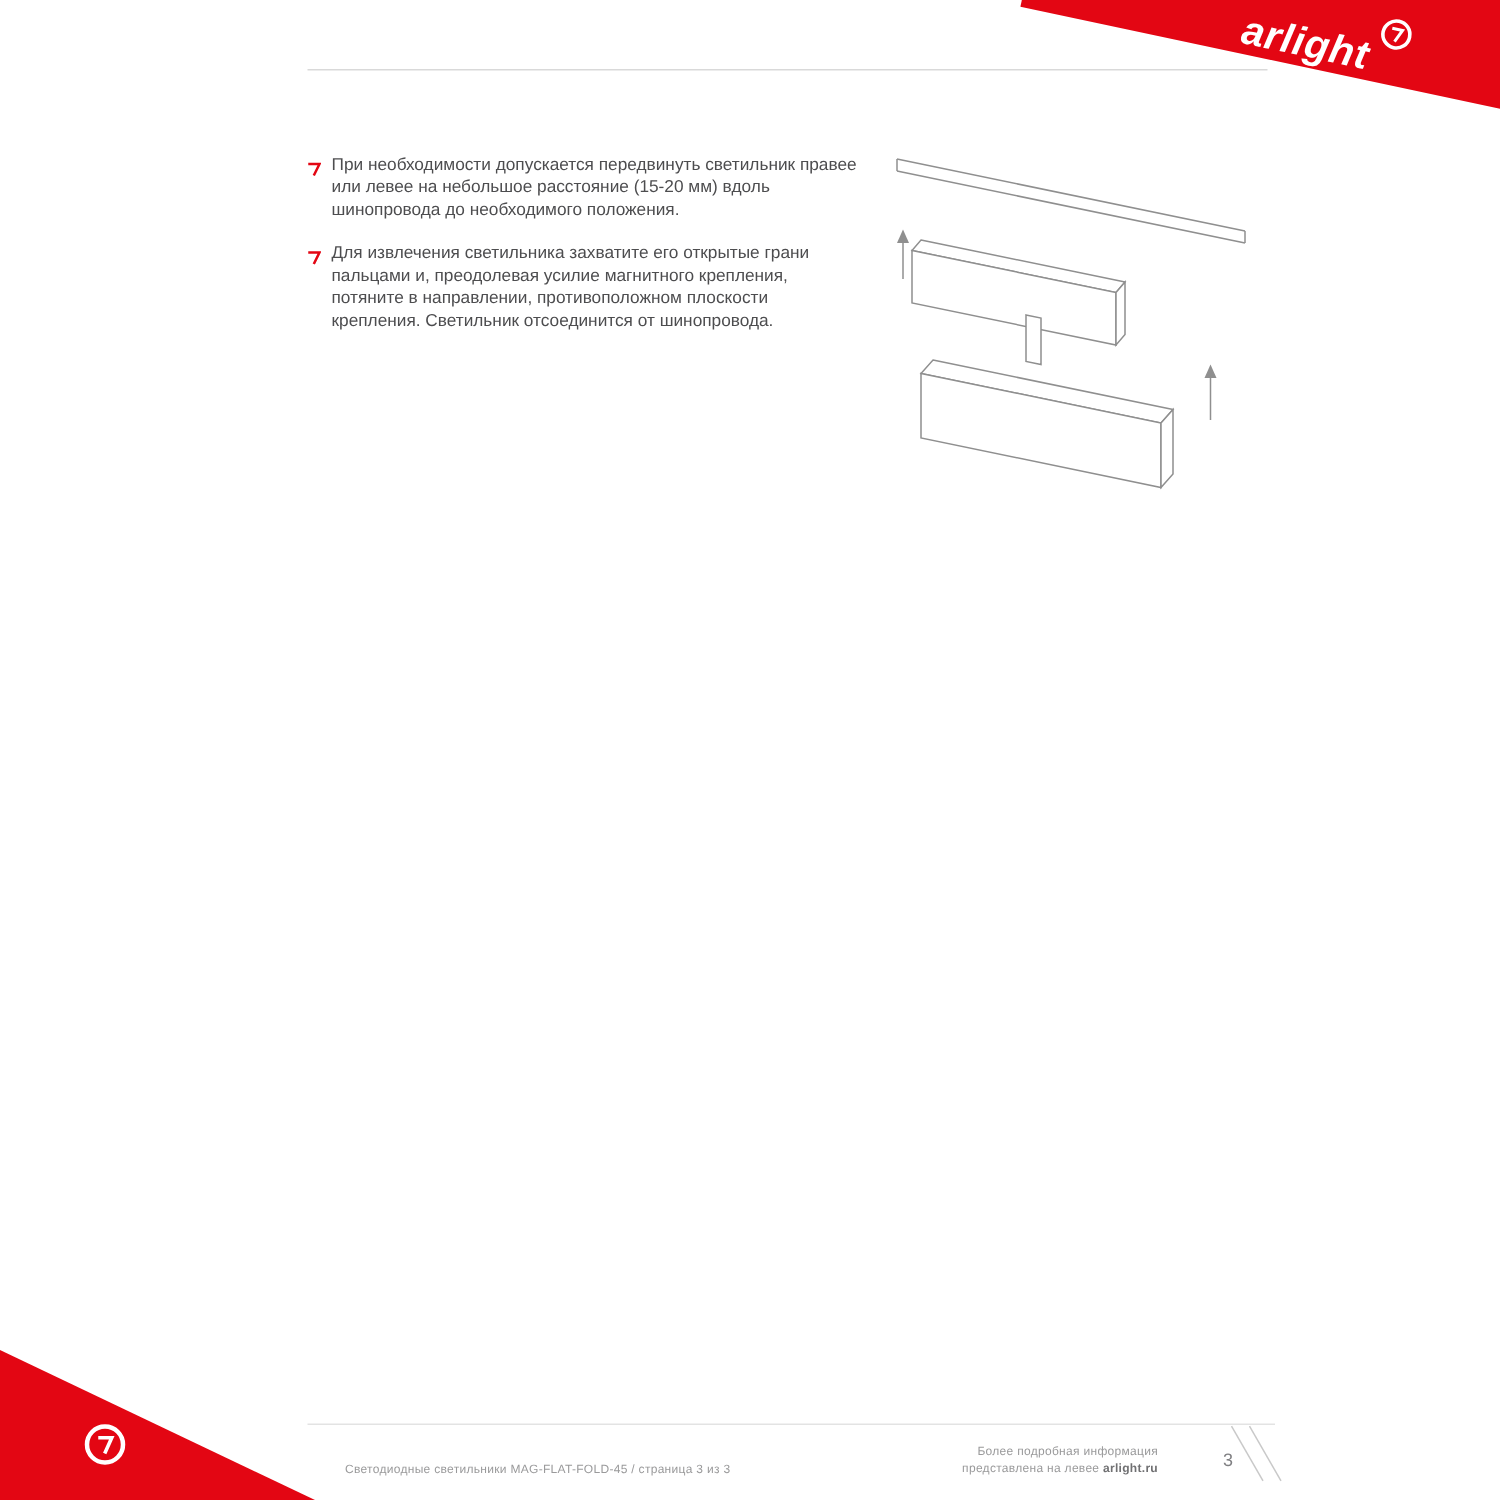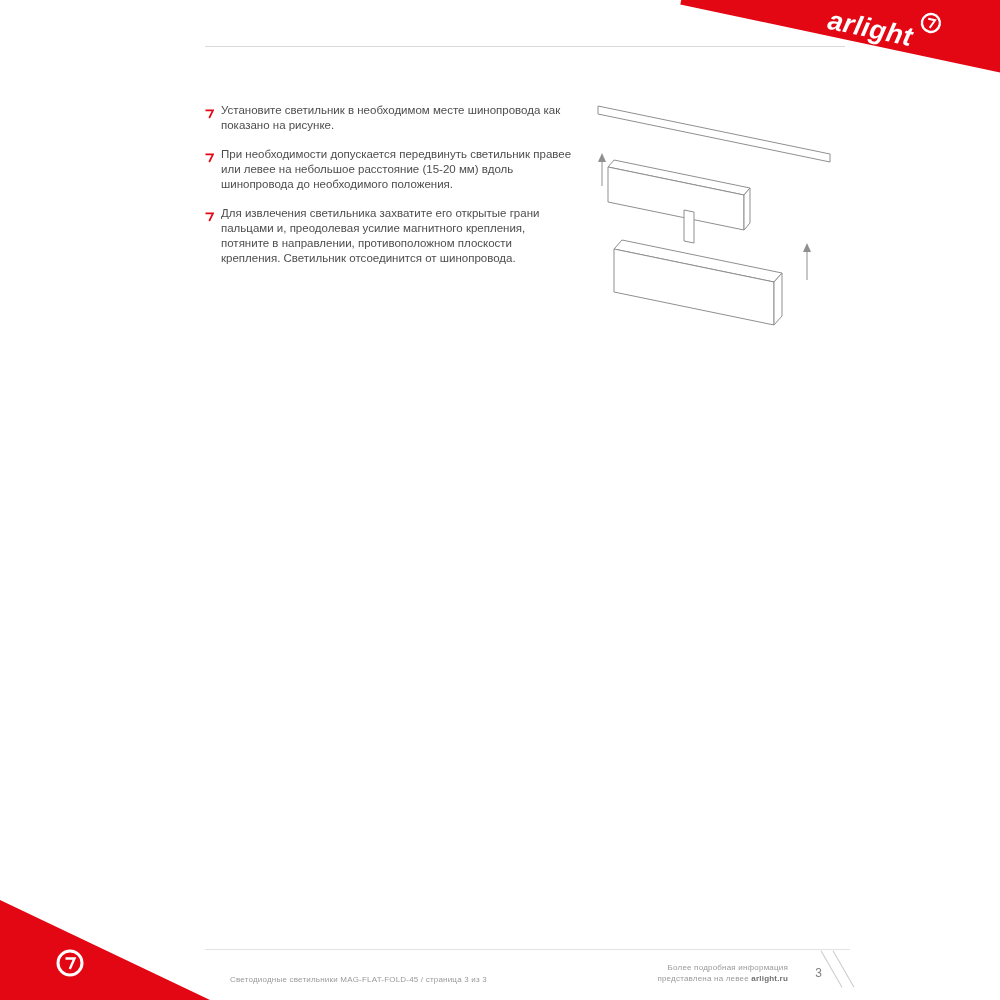--- a/index.html
+++ b/index.html
@@ -31,21 +31,21 @@
   .diagram .head{fill:#8f8f8f;stroke:none;}
 
   
   .corner{position:absolute;left:0;bottom:0;width:210px;height:100px;background:#e30613;
           clip-path:polygon(0 0,0 100%,100% 100%);}
   .corner-ring{position:absolute;left:54px;top:47px;}
 
   
   .rule-footer{position:absolute;left:205px;top:949px;width:645px;height:1px;background:#e3e3e3;}
   .footer-left{position:absolute;left:230px;top:975px;font-size:8px;color:#9a9a9b;letter-spacing:.2px;}
-  .footer-right{position:absolute;right:212px;top:962px;text-align:right;font-size:8px;
+  .footer-right{position:absolute;right:228px;top:962px;text-align:right;font-size:8px;
                 color:#9a9a9b;line-height:11px;letter-spacing:.2px;}
   .footer-right b{color:#707072;}
   .page-num{position:absolute;right:178px;top:966px;font-size:12px;color:#808083;}
   .slash{position:absolute;width:1px;height:42px;background:#c9c9c9;transform:rotate(-30deg);}
   .slash1{right:168px;top:948px;}
   .slash2{right:156px;top:948px;}
 </style>
 </head>
 <body>
 
@@ -57,28 +57,20 @@
       <svg class="banner-ring" width="24" height="24" viewBox="0 0 24 24">
         <circle cx="12" cy="12" r="9" stroke="#ffffff" stroke-width="2.4" fill="none"></circle>
         <path d="M8.5 8.5 H15.5 L11.8 17" stroke="#ffffff" stroke-width="2" fill="none"></path>
       </svg>
     </div>
   </div>
 
   <div class="rule-top"></div>
 
   <div class="bullets">
-    <div class="bullet">
-      <span class="bullet-mark">
-        <svg width="9" height="10" viewBox="0 0 9 10">
-            <path d="M0.5 1.3 H8 L4.2 9" stroke="#e30613" stroke-width="1.7" fill="none"></path>
-          </svg>
-      </span>
-      <span class="bullet-text">Установите светильник в необходимом месте шинопровода как показано на рисунке.</span>
-    </div>
     <div class="bullet">
       <span class="bullet-mark">
         <svg width="9" height="10" viewBox="0 0 9 10">
             <path d="M0.5 1.3 H8 L4.2 9" stroke="#e30613" stroke-width="1.7" fill="none"></path>
           </svg>
       </span>
       <span class="bullet-text">При необходимости допускается передвинуть светильник правее или левее на небольшое расстояние (15-20 мм) вдоль шинопровода до необходимого положения.</span>
     </div>
     <div class="bullet">
       <span class="bullet-mark">

